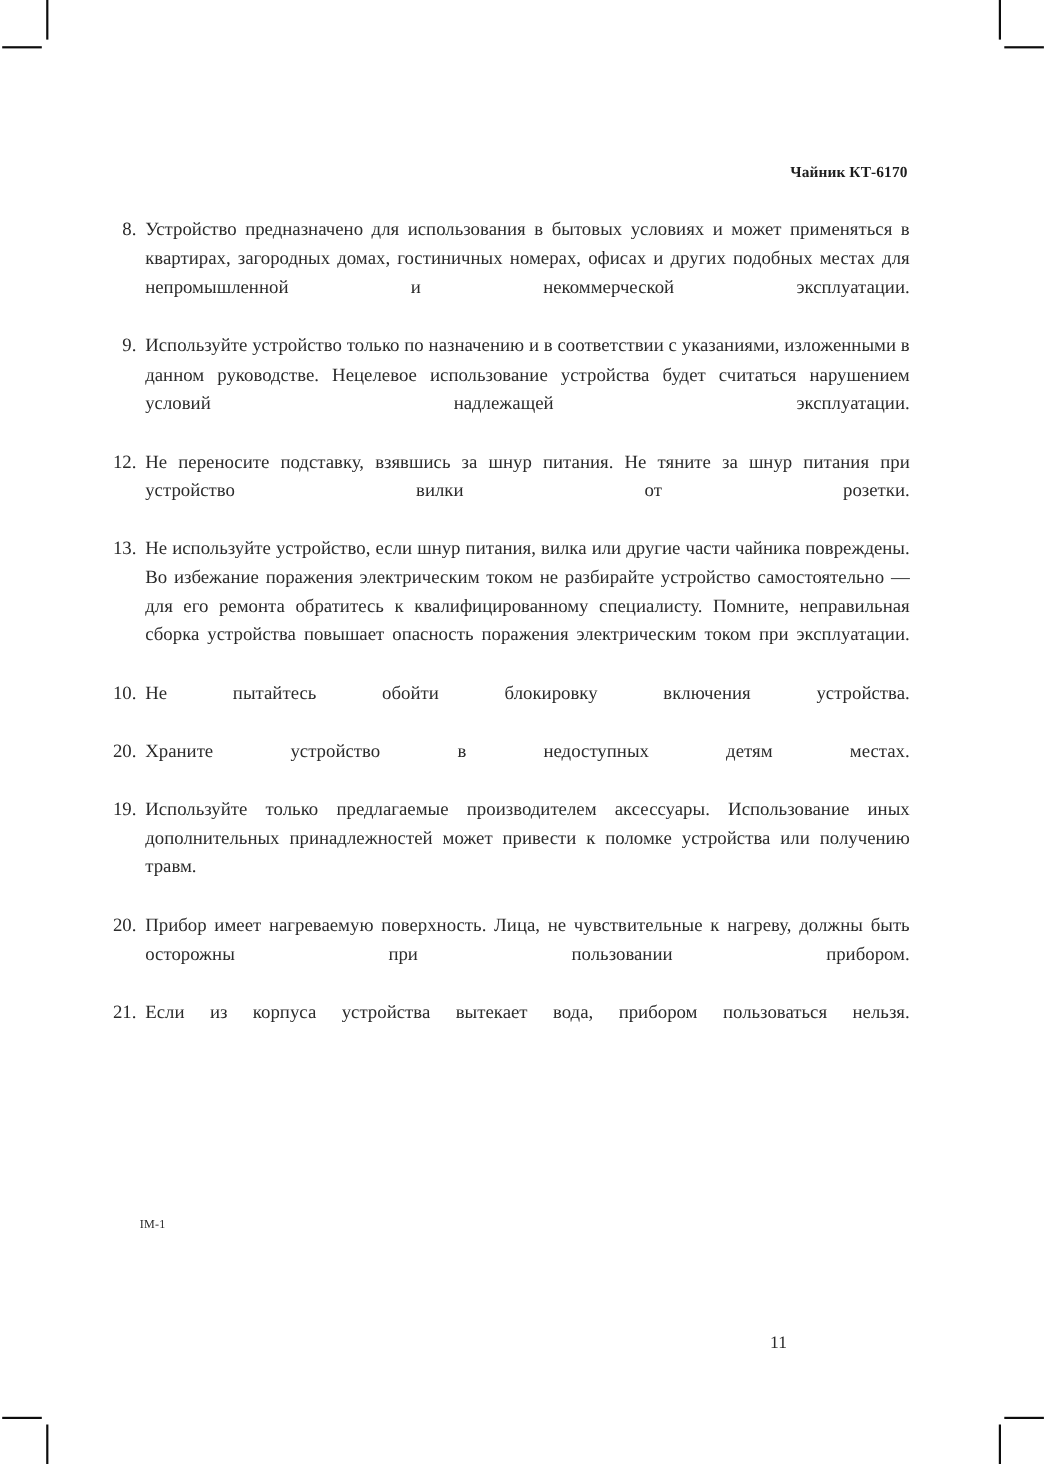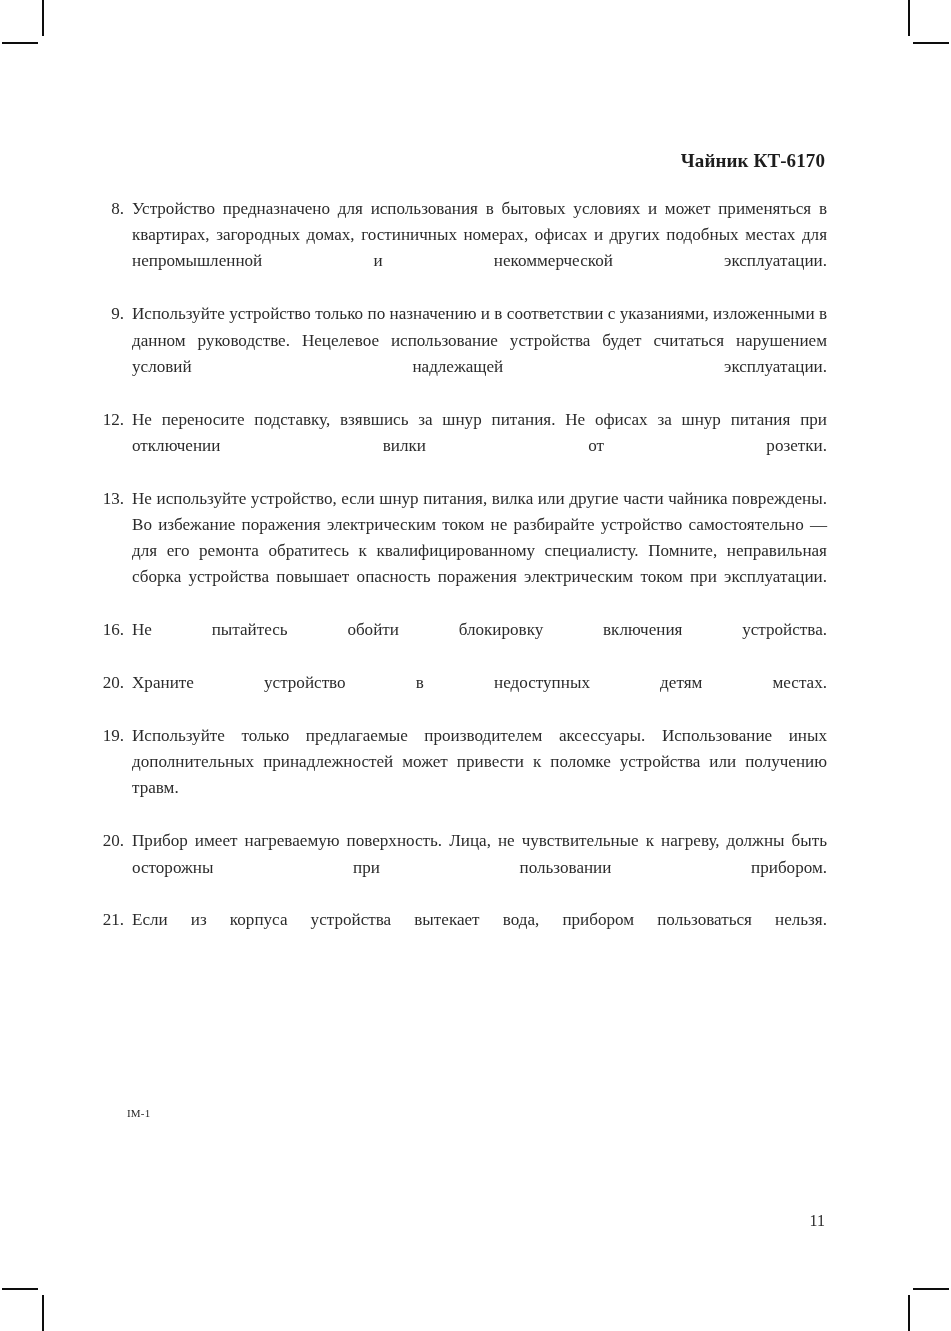--- a/index.html
+++ b/index.html
@@ -40,21 +40,21 @@
   .crop-br-h { left: 913px; top: 1288px; }
 
   
   .running-head {
     position: absolute;
     left: 126px;
     top: 150px;
     width: 699px;
     text-align: right;
     font-weight: bold;
-    font-size: 19px;
+    font-size: 14px;
     letter-spacing: 0.1px;
     color: #1d1d1d;
   }
 
   
   .content {
     position: absolute;
     left: 95px;
     top: 196px;
     width: 732px;
@@ -106,21 +106,20 @@
     font-size: 11px;
     letter-spacing: 0.2px;
     color: #2b2b2b;
   }
 
   .folio {
     position: absolute;
     left: 700px;
     top: 1212px;
     width: 125px;
-    text-align: right;
     font-size: 16px;
     color: #2b2b2b;
   }
 </style>
 </head>
 <body>
 
 <div class="page">
 
   <div class="crop crop-v crop-tl-v"></div>
@@ -139,28 +138,28 @@
         <li class="clause">
           <span class="marker">8.</span>
           <span class="clause-text">Устройство предназначено для использования в бытовых условиях и может применяться в квартирах, загородных домах, гостиничных номерах, офисах и других подобных местах для непромышленной и некоммерческой эксплуатации.</span>
         </li>
         <li class="clause">
           <span class="marker">9.</span>
           <span class="clause-text">Используйте устройство только по назначению и в соответствии с указаниями, изложенными в данном руководстве. Нецелевое использование устройства будет считаться нарушением условий надлежащей эксплуатации.</span>
         </li>
         <li class="clause">
           <span class="marker">12.</span>
-          <span class="clause-text">Не переносите подставку, взявшись за шнур питания. Не офисах за шнур питания при отключении вилки от розетки.</span>
+          <span class="clause-text">Не переносите подставку, взявшись за шнур питания. Не тяните за шнур питания при устройство вилки от розетки.</span>
         </li>
         <li class="clause">
           <span class="marker">13.</span>
           <span class="clause-text">Не используйте устройство, если шнур питания, вилка или другие части чайника повреждены. Во избежание поражения электрическим током не разбирайте устройство самостоятельно — для его ремонта обратитесь к квалифицированному специалисту. Помните, неправильная сборка устройства повышает опасность поражения электрическим током при эксплуатации.</span>
         </li>
         <li class="clause">
-          <span class="marker">16.</span>
+          <span class="marker">10.</span>
           <span class="clause-text">Не пытайтесь обойти блокировку включения устройства.</span>
         </li>
         <li class="clause">
           <span class="marker">20.</span>
           <span class="clause-text">Храните устройство в недоступных детям местах.</span>
         </li>
         <li class="clause">
           <span class="marker">19.</span>
           <span class="clause-text">Используйте только предлагаемые производителем аксессуары. Использование иных дополнительных принадлежностей может привести к поломке устройства или получению травм.</span>
         </li>

